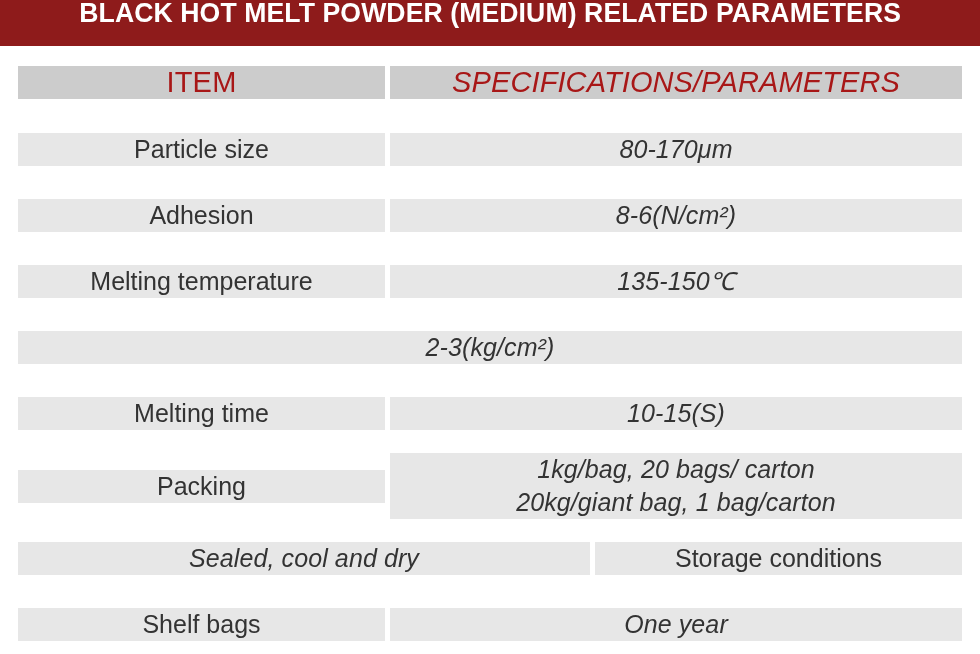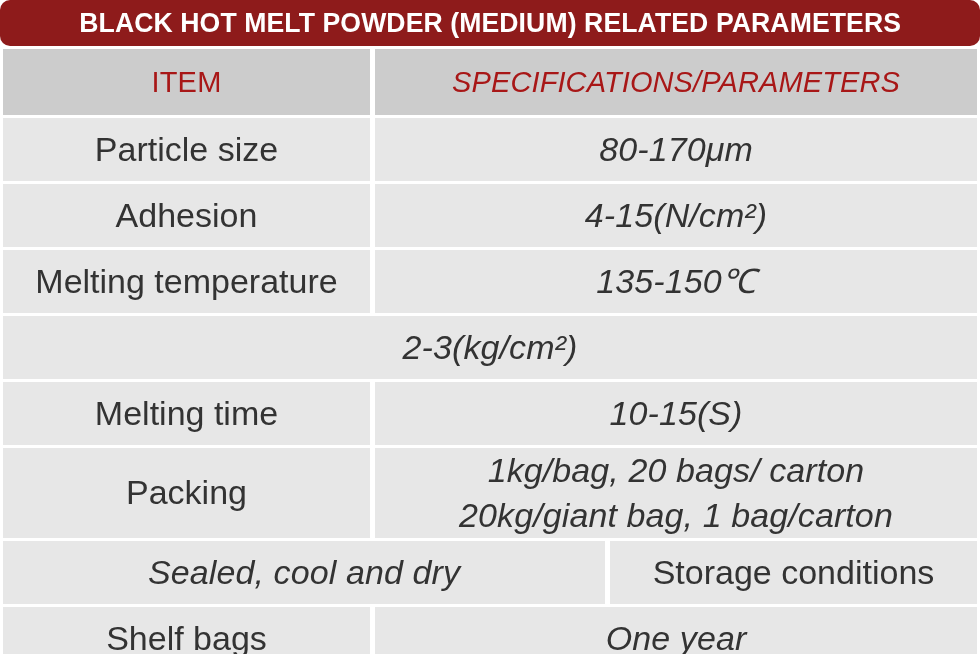--- a/index.html
+++ b/index.html
@@ -22,43 +22,42 @@
     display: flex;
     flex-direction: column;
   }
 
   
   .title-bar {
     height: 46px;
     background: #8e1b1b;
     color: #ffffff;
     display: flex;
-    align-items: center;
     justify-content: center;
     flex: 0 0 46px;
-    border-radius: 10px;
   }
   .title-bar .title-text {
     font-size: 27px;
     font-weight: bold;
     letter-spacing: 0.1px;
     text-transform: uppercase;
     white-space: nowrap;
     line-height: 1;
     transform: scaleX(0.985);
   }
 
   
   .row {
     display: flex;
     width: 100%;
     box-sizing: border-box;
-    padding: 0 3px;
+    padding: 0 18px;
     column-gap: 5px;
     background: #ffffff;
+    align-items: center;
   }
   .cell {
     box-sizing: border-box;
     display: flex;
     align-items: center;
     justify-content: center;
     text-align: center;
     overflow: hidden;
   }
   .cell.col-item  { flex: 0 0 367px; }
@@ -79,21 +78,21 @@
   }
 
   
   .row.data-row {
     flex: 0 0 66px;
     padding-bottom: 3px;
   }
   .row.data-row .cell {
     background: #e7e7e7;
     color: #333333;
-    font-size: 34px;
+    font-size: 25px;
     font-weight: normal;
     line-height: 1.32;
   }
   .row.data-row.tall {
     flex: 0 0 79px;
   }
   .cell .cell-text {
     display: block;
     white-space: pre-line;
   }
@@ -126,21 +125,21 @@
     <div class="cell col-spec">
       <span class="cell-text">80-170μm</span>
     </div>
   </div>
 
   <div class="row data-row">
     <div class="cell col-item">
       <span class="cell-text">Adhesion</span>
     </div>
     <div class="cell col-spec">
-      <span class="cell-text">4-15(N/cm²)</span>
+      <span class="cell-text">8-6(N/cm²)</span>
     </div>
   </div>
 
   <div class="row data-row">
     <div class="cell col-item">
       <span class="cell-text">Melting temperature</span>
     </div>
     <div class="cell col-spec">
       <span class="cell-text">135-150℃</span>
     </div>

